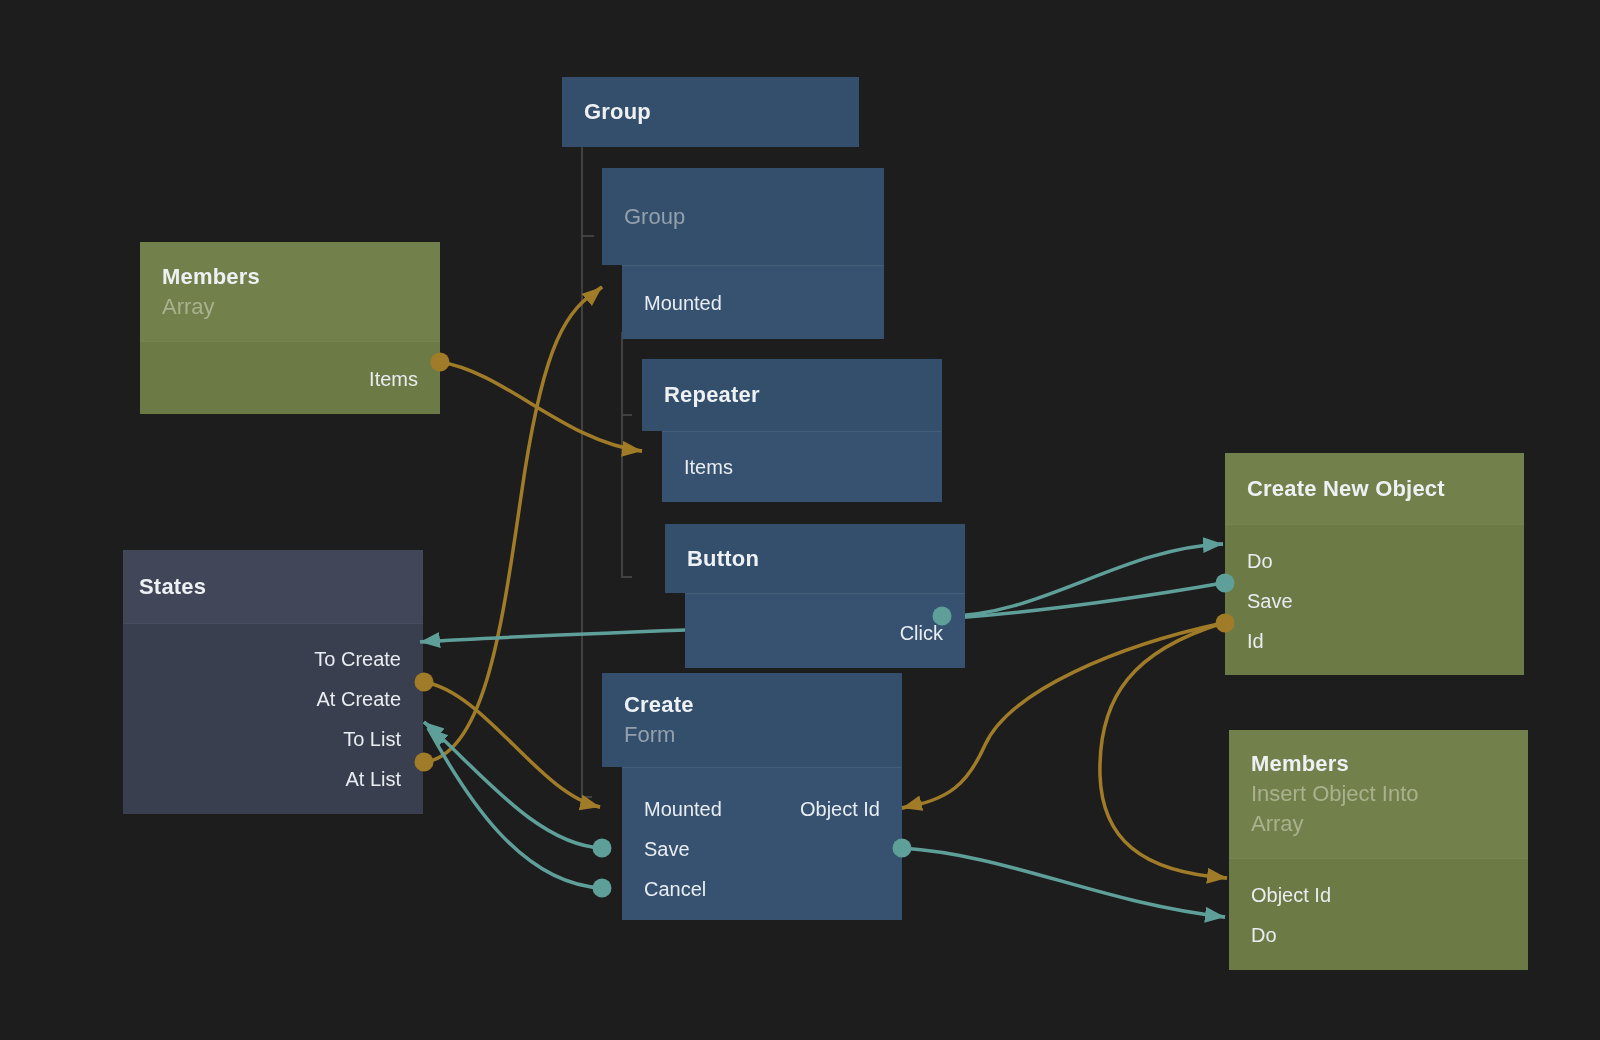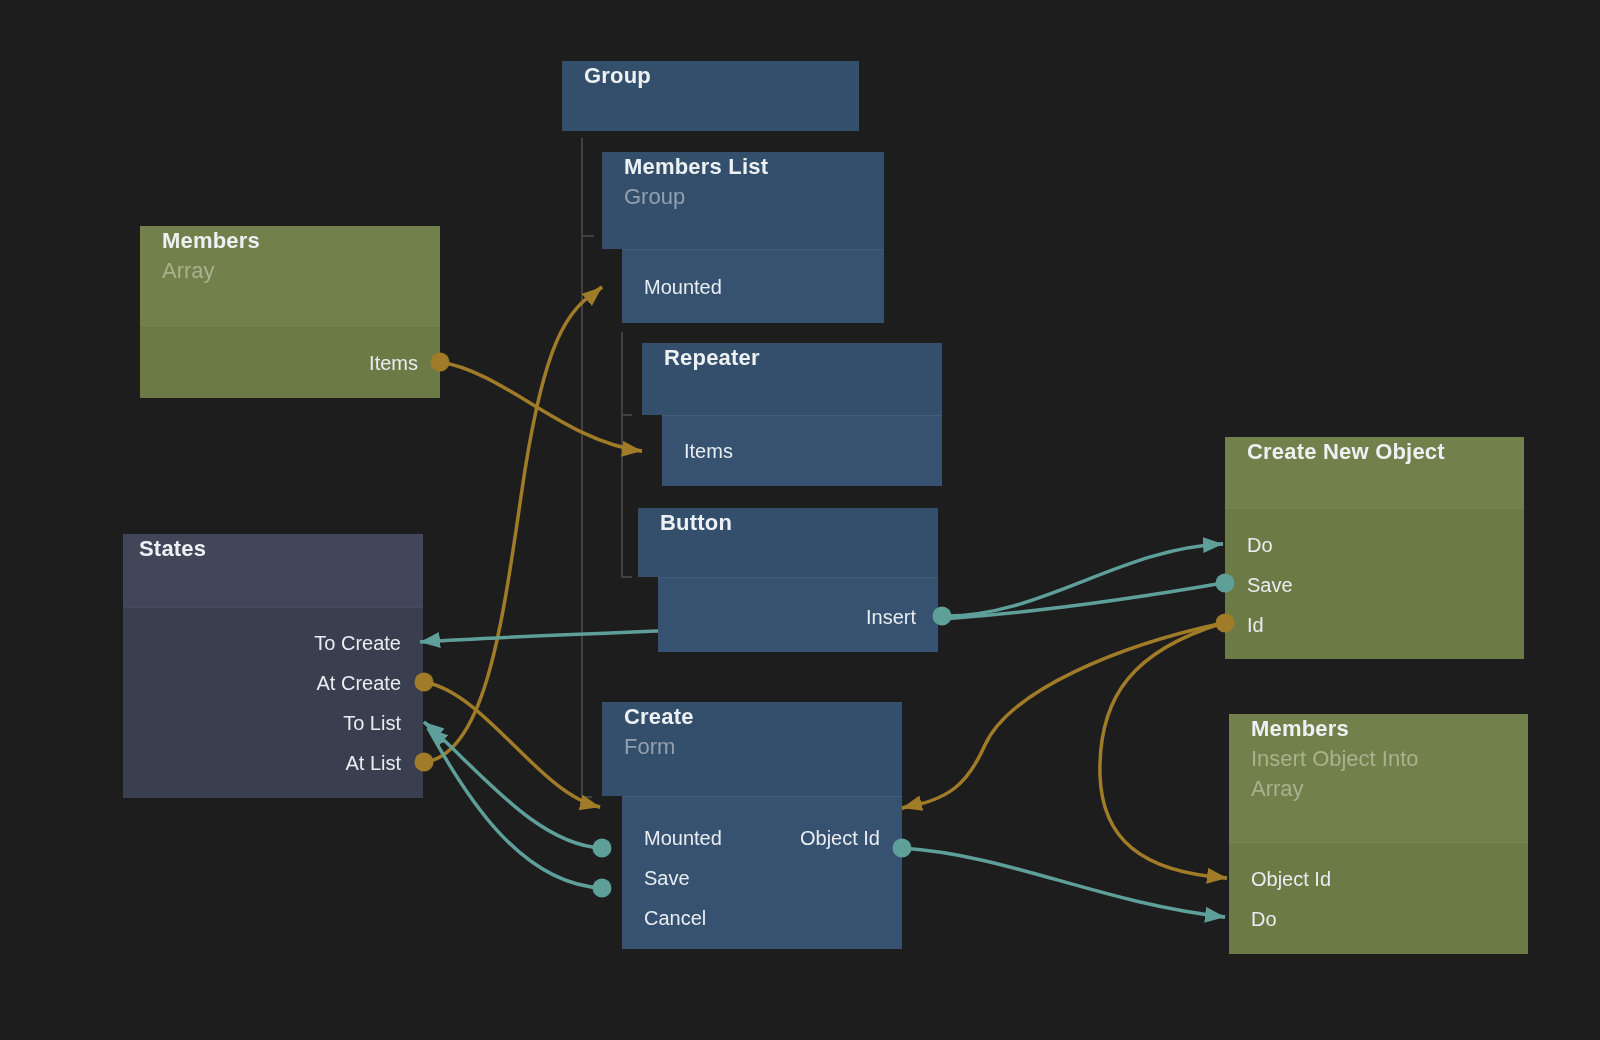--- a/index.html
+++ b/index.html
@@ -14,21 +14,21 @@
   html,body{background:#111;}
   #canvas{
     position:relative;width:1600px;height:1040px;overflow:hidden;
     background:var(--bg);
     font-family:"Liberation Sans","DejaVu Sans",sans-serif;
   }
   svg.layer{position:absolute;left:0;top:0;width:1600px;height:1040px;}
   #wires-under{z-index:1;}
   .node{position:absolute;z-index:2;}
   #wires-over{z-index:3;pointer-events:none;}
-  .node .hd{display:flex;flex-direction:column;justify-content:flex-start;padding-left:22px;padding-right:14px;}
+  .node .hd{display:flex;flex-direction:column;justify-content:center;padding-left:22px;padding-right:14px;margin-top:16px;}
   .node .bd{border-top:1px solid rgba(255,255,255,0.07);}
   .blue .hd{background:var(--blue-hd);} .blue .bd{background:var(--blue-bd);margin-left:20px;}
   .green .hd{background:var(--green-hd);} .green .bd{background:var(--green-bd);}
   .slate .hd{background:var(--slate-hd);padding-left:16px;} .slate .bd{background:var(--slate-bd);}
   .title{font-size:22px;font-weight:600;line-height:30px;color:var(--title);letter-spacing:.2px;}
   .sub{font-size:22px;font-weight:400;line-height:30px;}
   .blue .sub,.slate .sub{color:var(--sub-blue);}
   .green .sub{color:var(--sub-green);}
   .sub-narrow{max-width:205px;}
   .prow{height:40px;display:flex;align-items:center;font-size:20px;color:var(--port);}
@@ -66,48 +66,47 @@
   </svg>
 
   <div class="node blue" style="left:562px;top:61px;width:297px;height:70px">
     <div class="hd" style="height:70px">
       <div class="title">Group</div>
     </div>
   </div>
 
   <div class="node blue" style="left:602px;top:152px;width:282px;height:171px">
     <div class="hd" style="height:97px">
-      <div class="title">Members List</div>
       <div class="sub">Group</div>
     </div>
     <div class="bd" style="height:74px;padding-top:17px">
       <div class="prow l">
           <span>Mounted</span>
         </div>
     </div>
   </div>
 
   <div class="node blue" style="left:642px;top:343px;width:300px;height:143px">
     <div class="hd" style="height:72px">
       <div class="title">Repeater</div>
     </div>
     <div class="bd" style="height:71px;padding-top:15px">
       <div class="prow l">
           <span>Items</span>
         </div>
     </div>
   </div>
 
-  <div class="node blue" style="left:638px;top:508px;width:300px;height:176px">
+  <div class="node blue" style="left:665px;top:508px;width:300px;height:176px">
     <div class="hd" style="height:69px">
       <div class="title">Button</div>
     </div>
     <div class="bd" style="height:75px;padding-top:19px">
       <div class="prow r">
-          <span>Insert</span>
+          <span>Click</span>
         </div>
     </div>
   </div>
 
   <div class="node green" style="left:140px;top:226px;width:300px;height:172px">
     <div class="hd" style="height:99px">
       <div class="title">Members</div>
       <div class="sub">Array</div>
     </div>
     <div class="bd" style="height:73px;padding-top:17px">
@@ -130,21 +129,21 @@
         </div>
       <div class="prow r">
           <span>To List</span>
         </div>
       <div class="prow r">
           <span>At List</span>
         </div>
     </div>
   </div>
 
-  <div class="node blue" style="left:602px;top:702px;width:300px;height:247px">
+  <div class="node blue" style="left:602px;top:657px;width:300px;height:247px">
     <div class="hd" style="height:94px">
       <div class="title">Create</div>
       <div class="sub">Form</div>
     </div>
     <div class="bd" style="height:153px;padding-top:21px">
       <div class="prow lr">
         <span>Mounted</span>
         <span>Object Id</span>
       </div>
       <div class="prow l">

